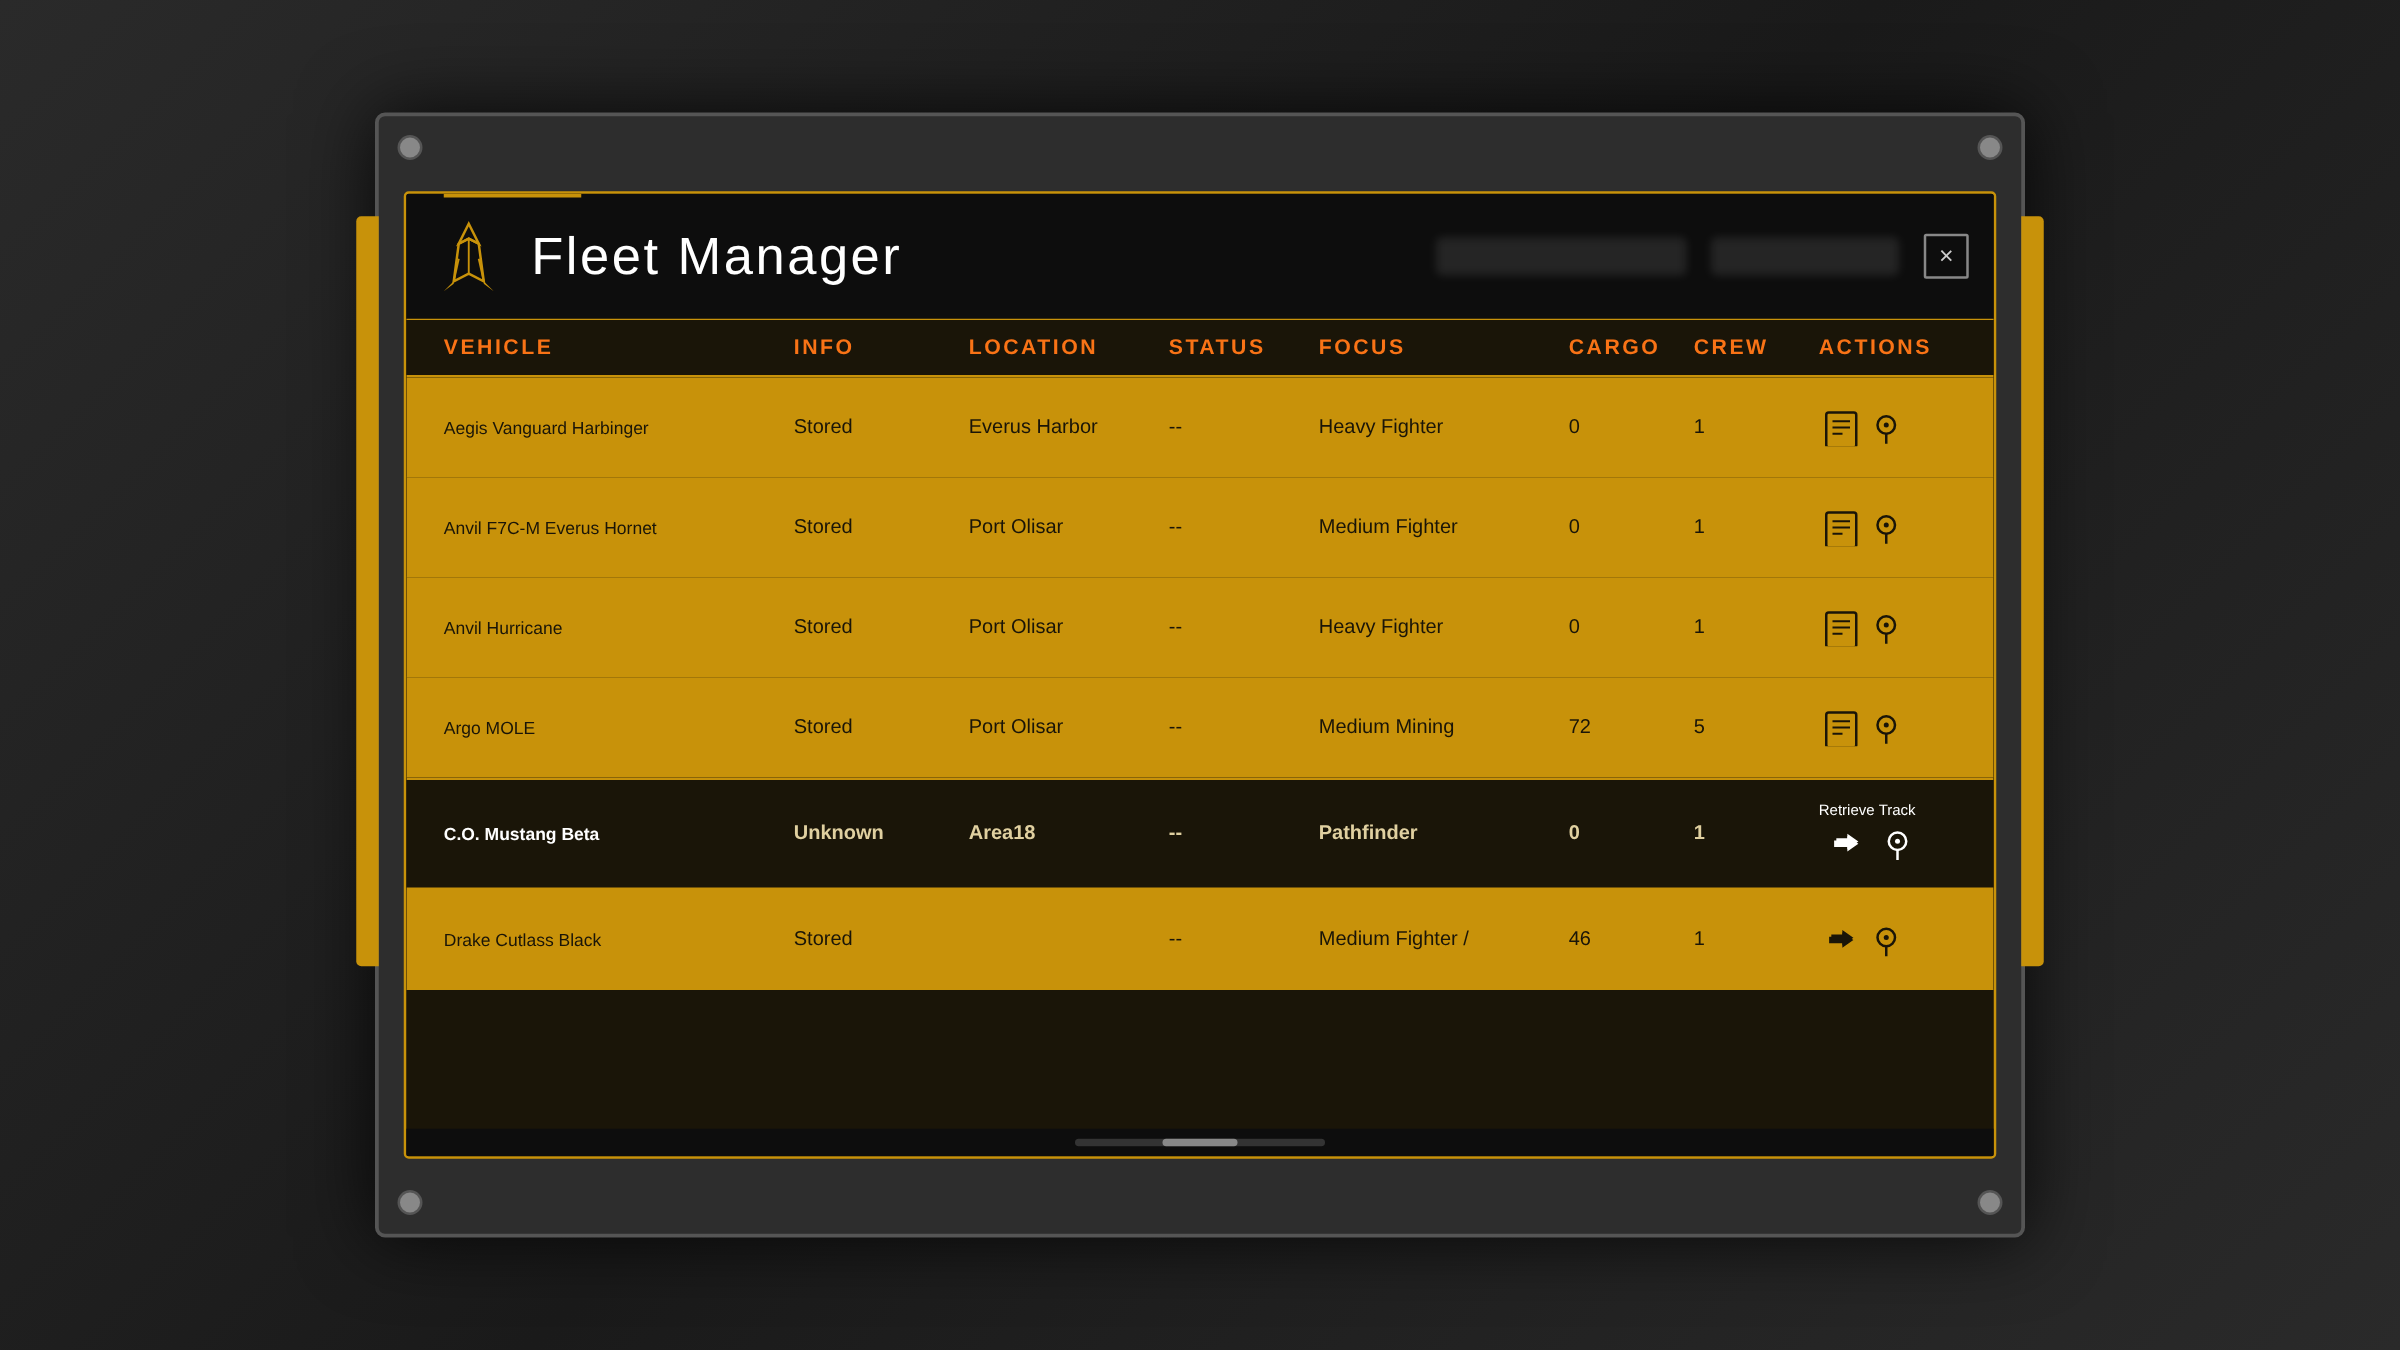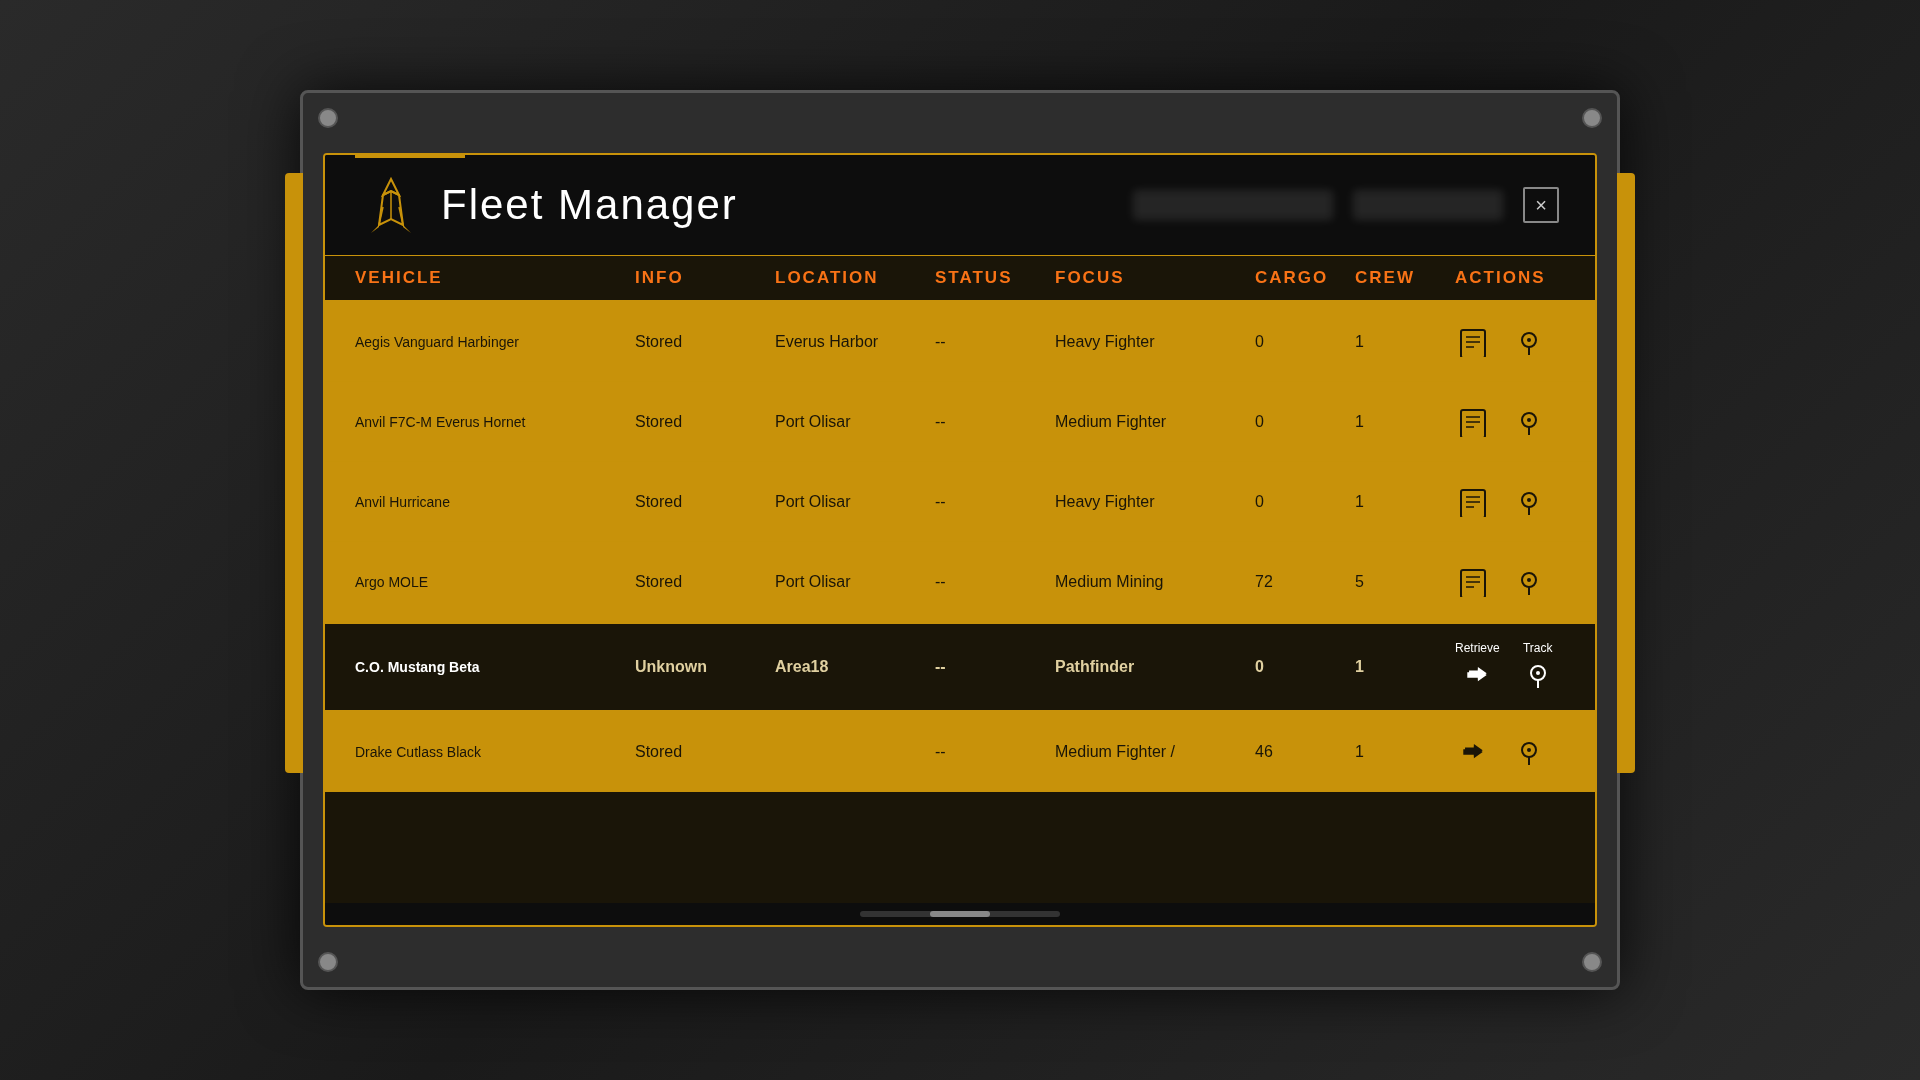--- a/index.html
+++ b/index.html
@@ -73,21 +73,21 @@
       border: 2px solid #c8920a;
       border-radius: 4px;
       display: flex;
       flex-direction: column;
       overflow: hidden;
     }
 
     
     .header {
       background: #0d0d0d;
-      padding: 20px 36px;
+      padding: 20px 20px;
       display: flex;
       align-items: center;
       justify-content: space-between;
       border-bottom: 1px solid #c8920a;
       min-height: 90px;
     }
 
     .header-left {
       display: flex;
       align-items: center;
@@ -200,21 +200,20 @@
     }
 
     .cell-vehicle {
       font-size: 14px;
       font-weight: 500;
     }
 
     
     .action-icons {
       display: flex;
-      gap: 20px;
       align-items: center;
     }
 
     .action-icon {
       width: 36px;
       height: 36px;
       color: #1a1508;
       cursor: pointer;
       display: flex;
       align-items: center;

